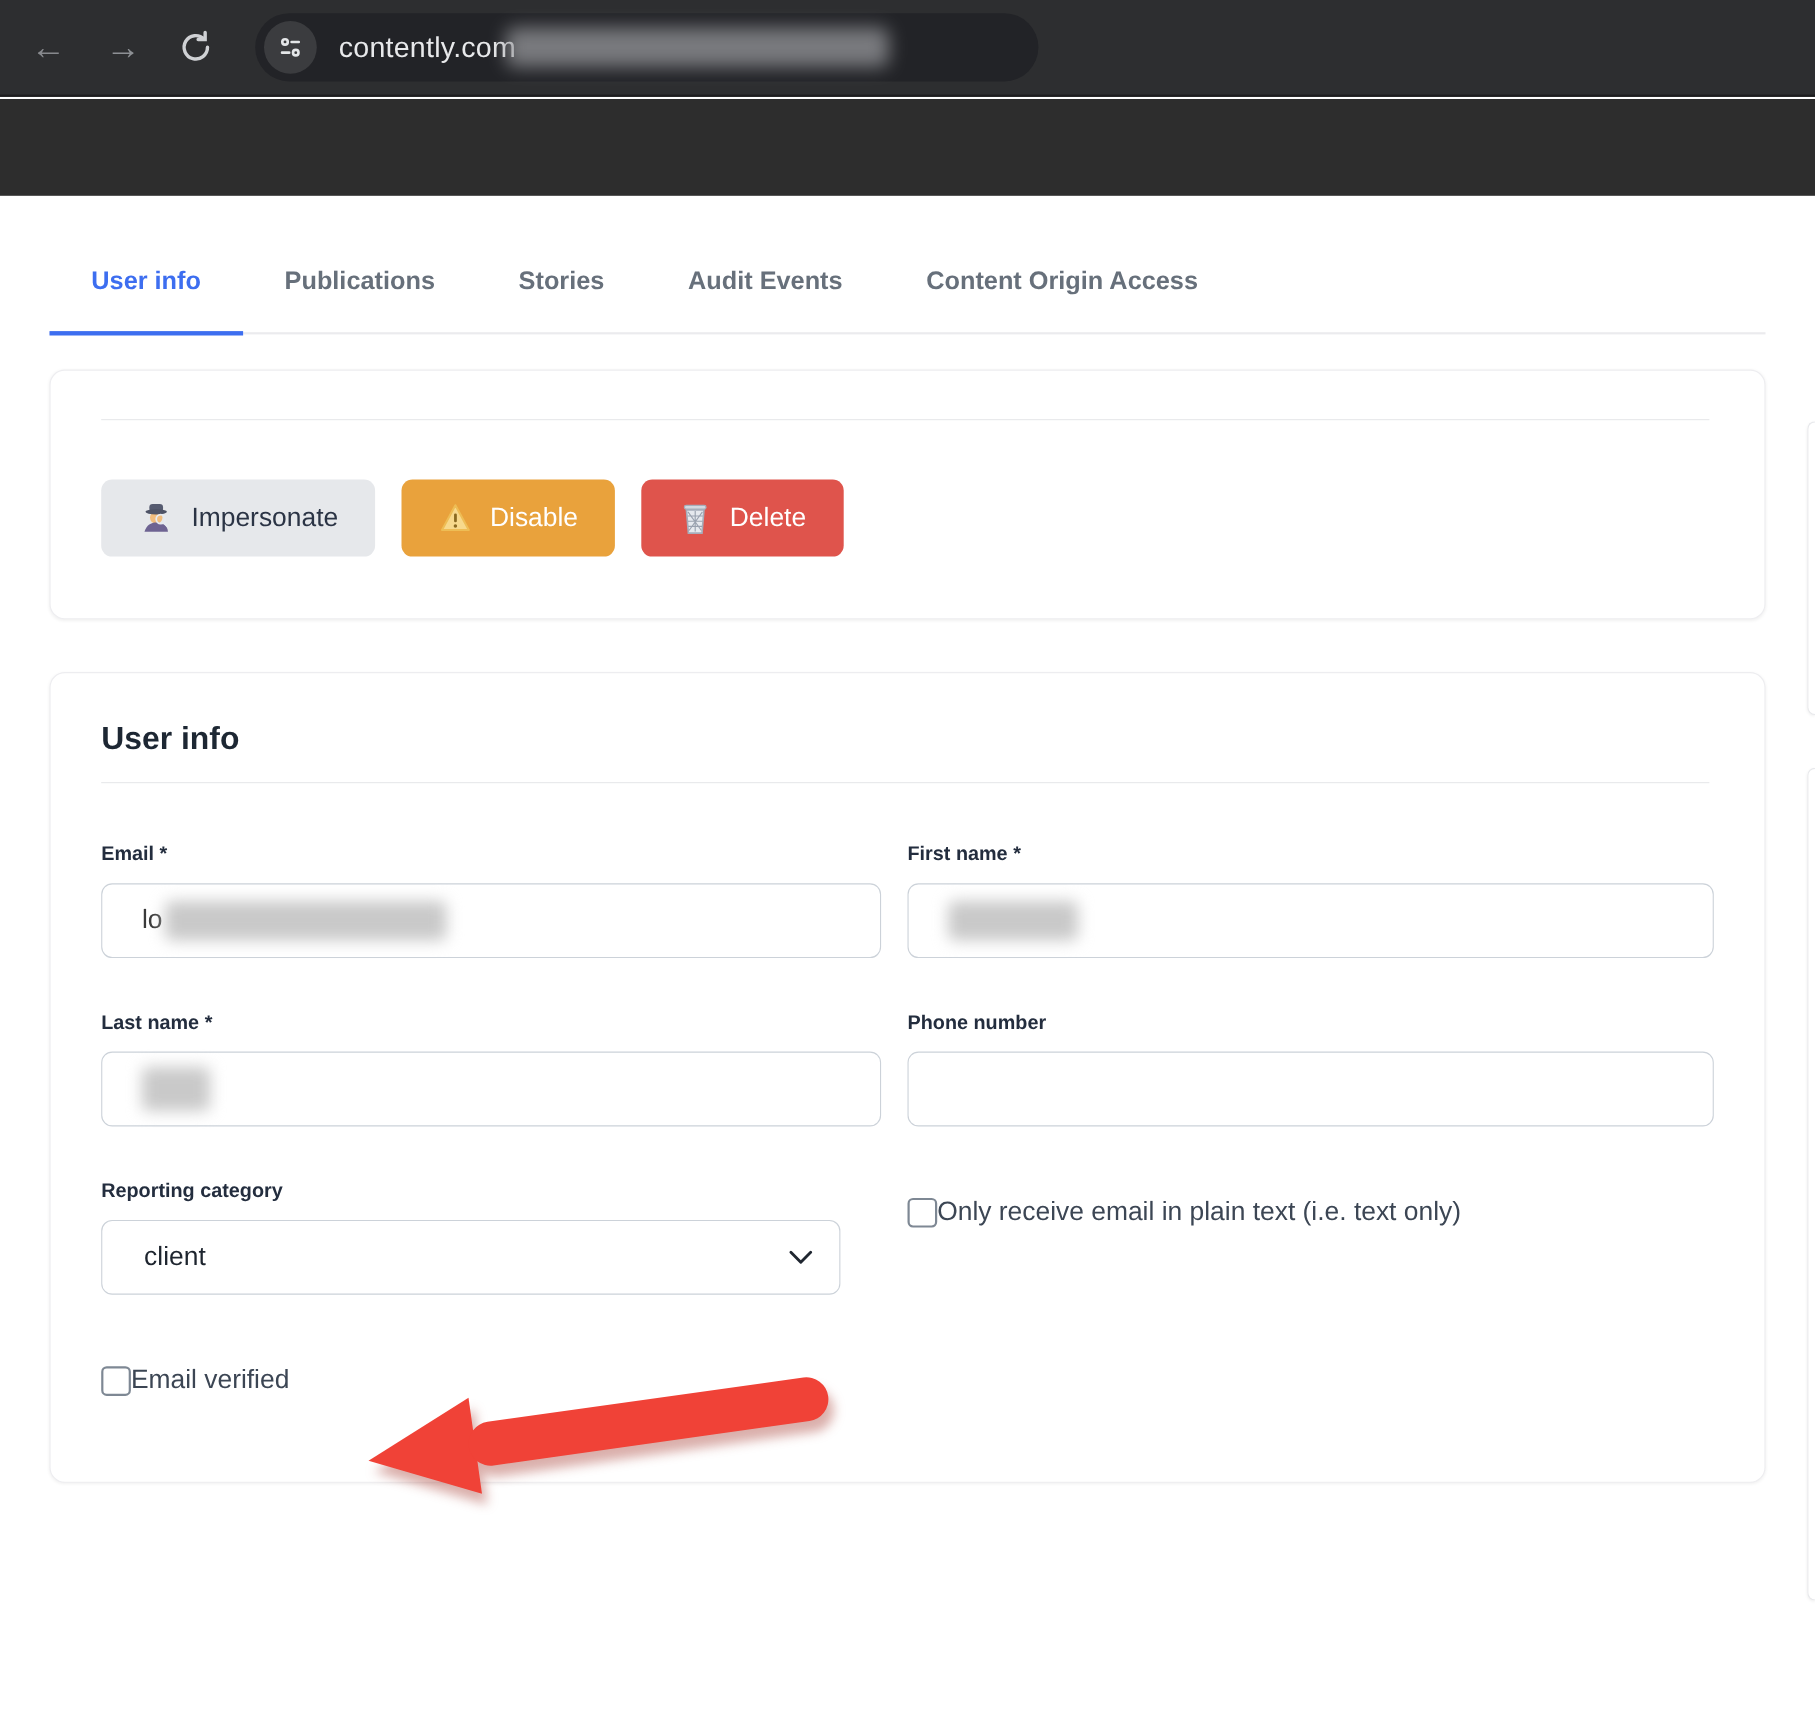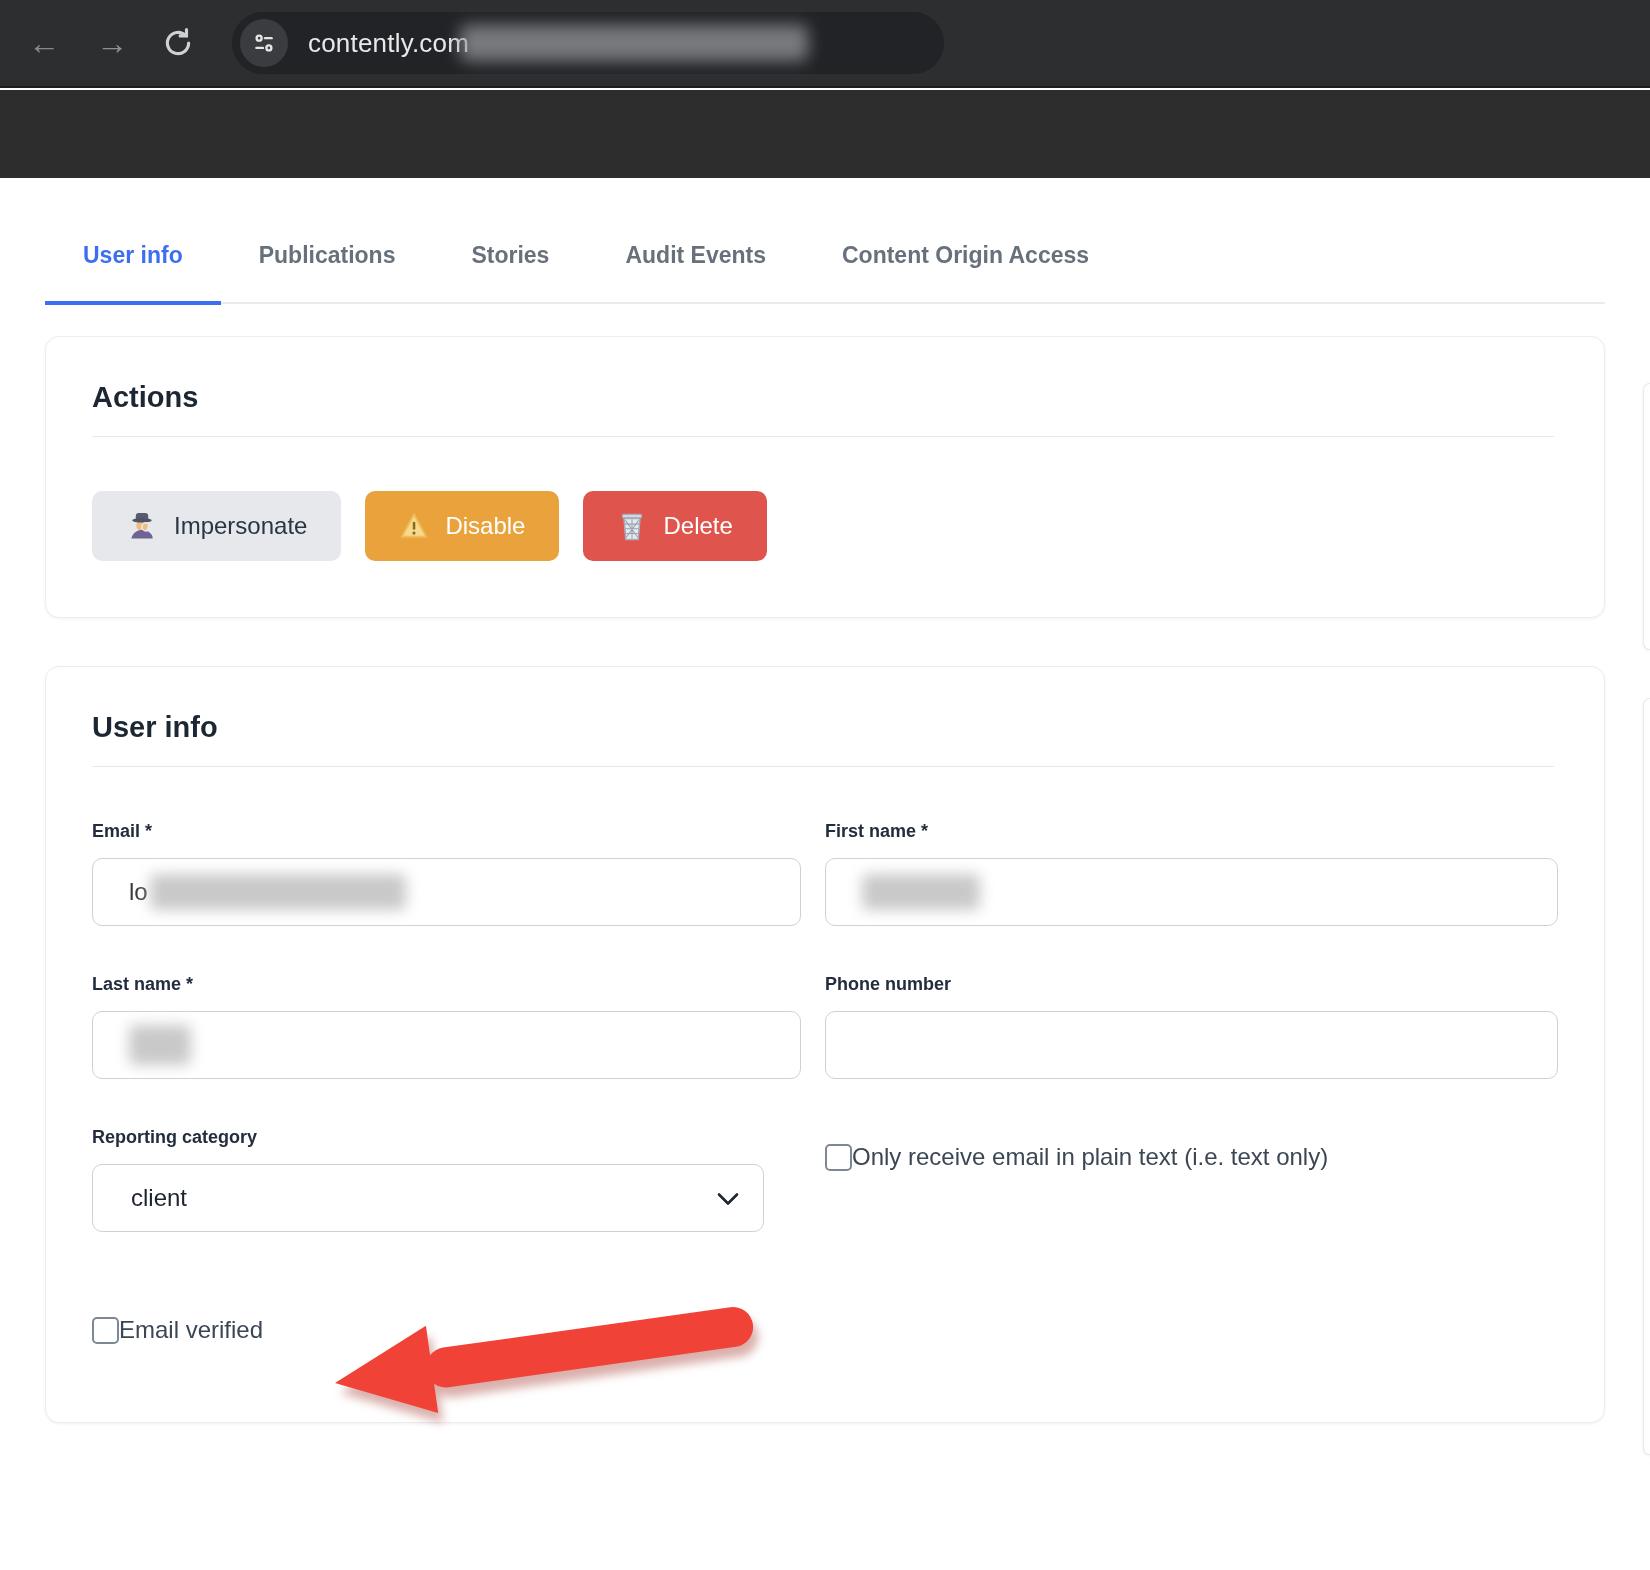--- a/index.html
+++ b/index.html
@@ -76,21 +76,21 @@
 
   .select-box { width:672px; height:68px; border:1.5px solid #ccd2d9; border-radius:10px;
                 display:flex; align-items:center; justify-content:space-between;
                 padding:0 24px 0 38px; font-size:24px; color:#1d242e; cursor:pointer; background:#fff;text-align:center; }
 
   .check-row { display:flex; align-items:center; gap:0; cursor:pointer; }
   .checkbox { width:27px; height:27px; border:2px solid #7e8894; border-radius:5px;
               background:#fff; flex:none; }
   .check-label { font-size:24px; color:#3c4654; }
   .plain-check { margin-top:16px; }
-  .verified-row { margin-top:84px; }
+  .verified-row { margin-top:64px; }
 
   
   .arrow-wrap { position:absolute; left:285px; top:630px; width:460px; height:140px;
                 pointer-events:none; }
   .arrow-wrap svg { overflow:visible; filter:drop-shadow(5px 10px 5px rgba(150,25,15,.35)); }
 
   
   .sliver { position:absolute; right:0; width:7px; background:#fff;
             border:1px solid #e8e9ec; border-right:none;
             border-radius:14px 0 0 14px; box-shadow:0 1px 3px rgba(0,0,0,.08); }
@@ -141,21 +141,20 @@
 
   <nav class="tabs">
     <div class="tab active">User info</div>
     <div class="tab">Publications</div>
     <div class="tab">Stories</div>
     <div class="tab">Audit Events</div>
     <div class="tab">Content Origin Access</div>
   </nav>
 
   <section class="card">
-    <div class="card-title">Actions</div>
     <hr>
     <div class="btn-row">
       <button class="btn neutral">
         <span class="ico">
           <svg width="32" height="32" viewBox="0 0 36 36">
             <circle cx="18" cy="17.5" r="6.4" fill="#f1bd7e"></circle>
             <rect x="11" y="3.5" width="14" height="8.5" rx="3.4" fill="#565b70"></rect>
             <ellipse cx="18" cy="11.6" rx="11" ry="2.6" fill="#4e5366"></ellipse>
             <path d="M6 32c2-7 7-9.5 12-9.5S30 25 30 32z" fill="#6e6392"></path>
             <circle cx="22.6" cy="19" r="4.6" fill="none" stroke="#e6eaf0" stroke-width="1.8"></circle>

